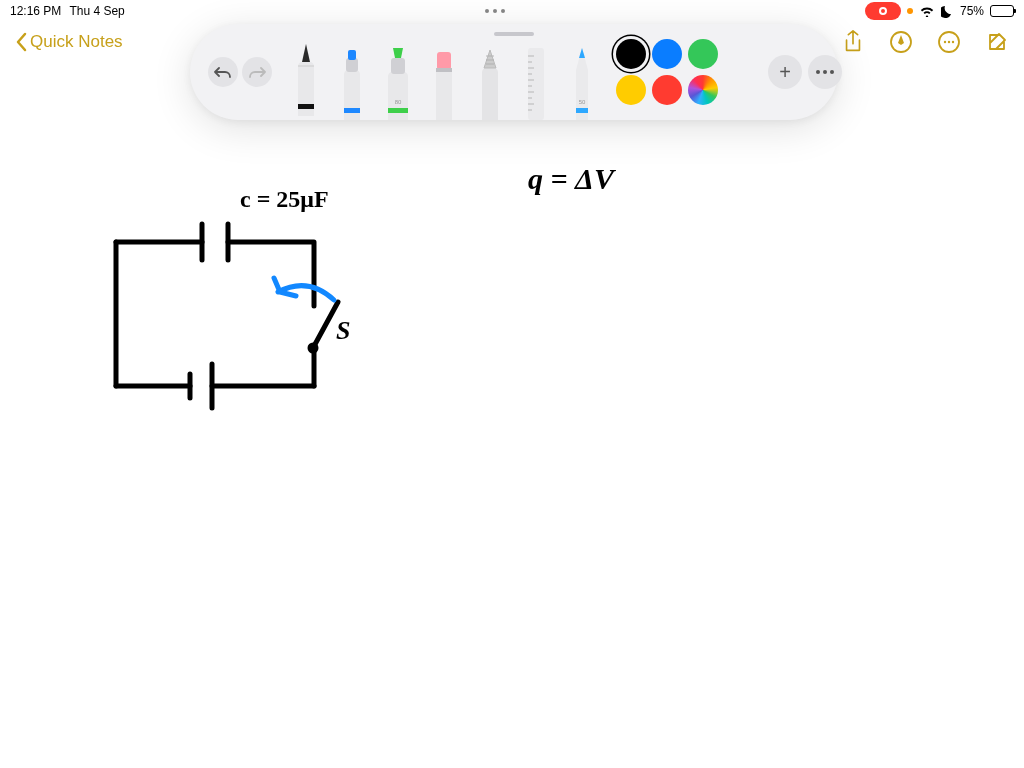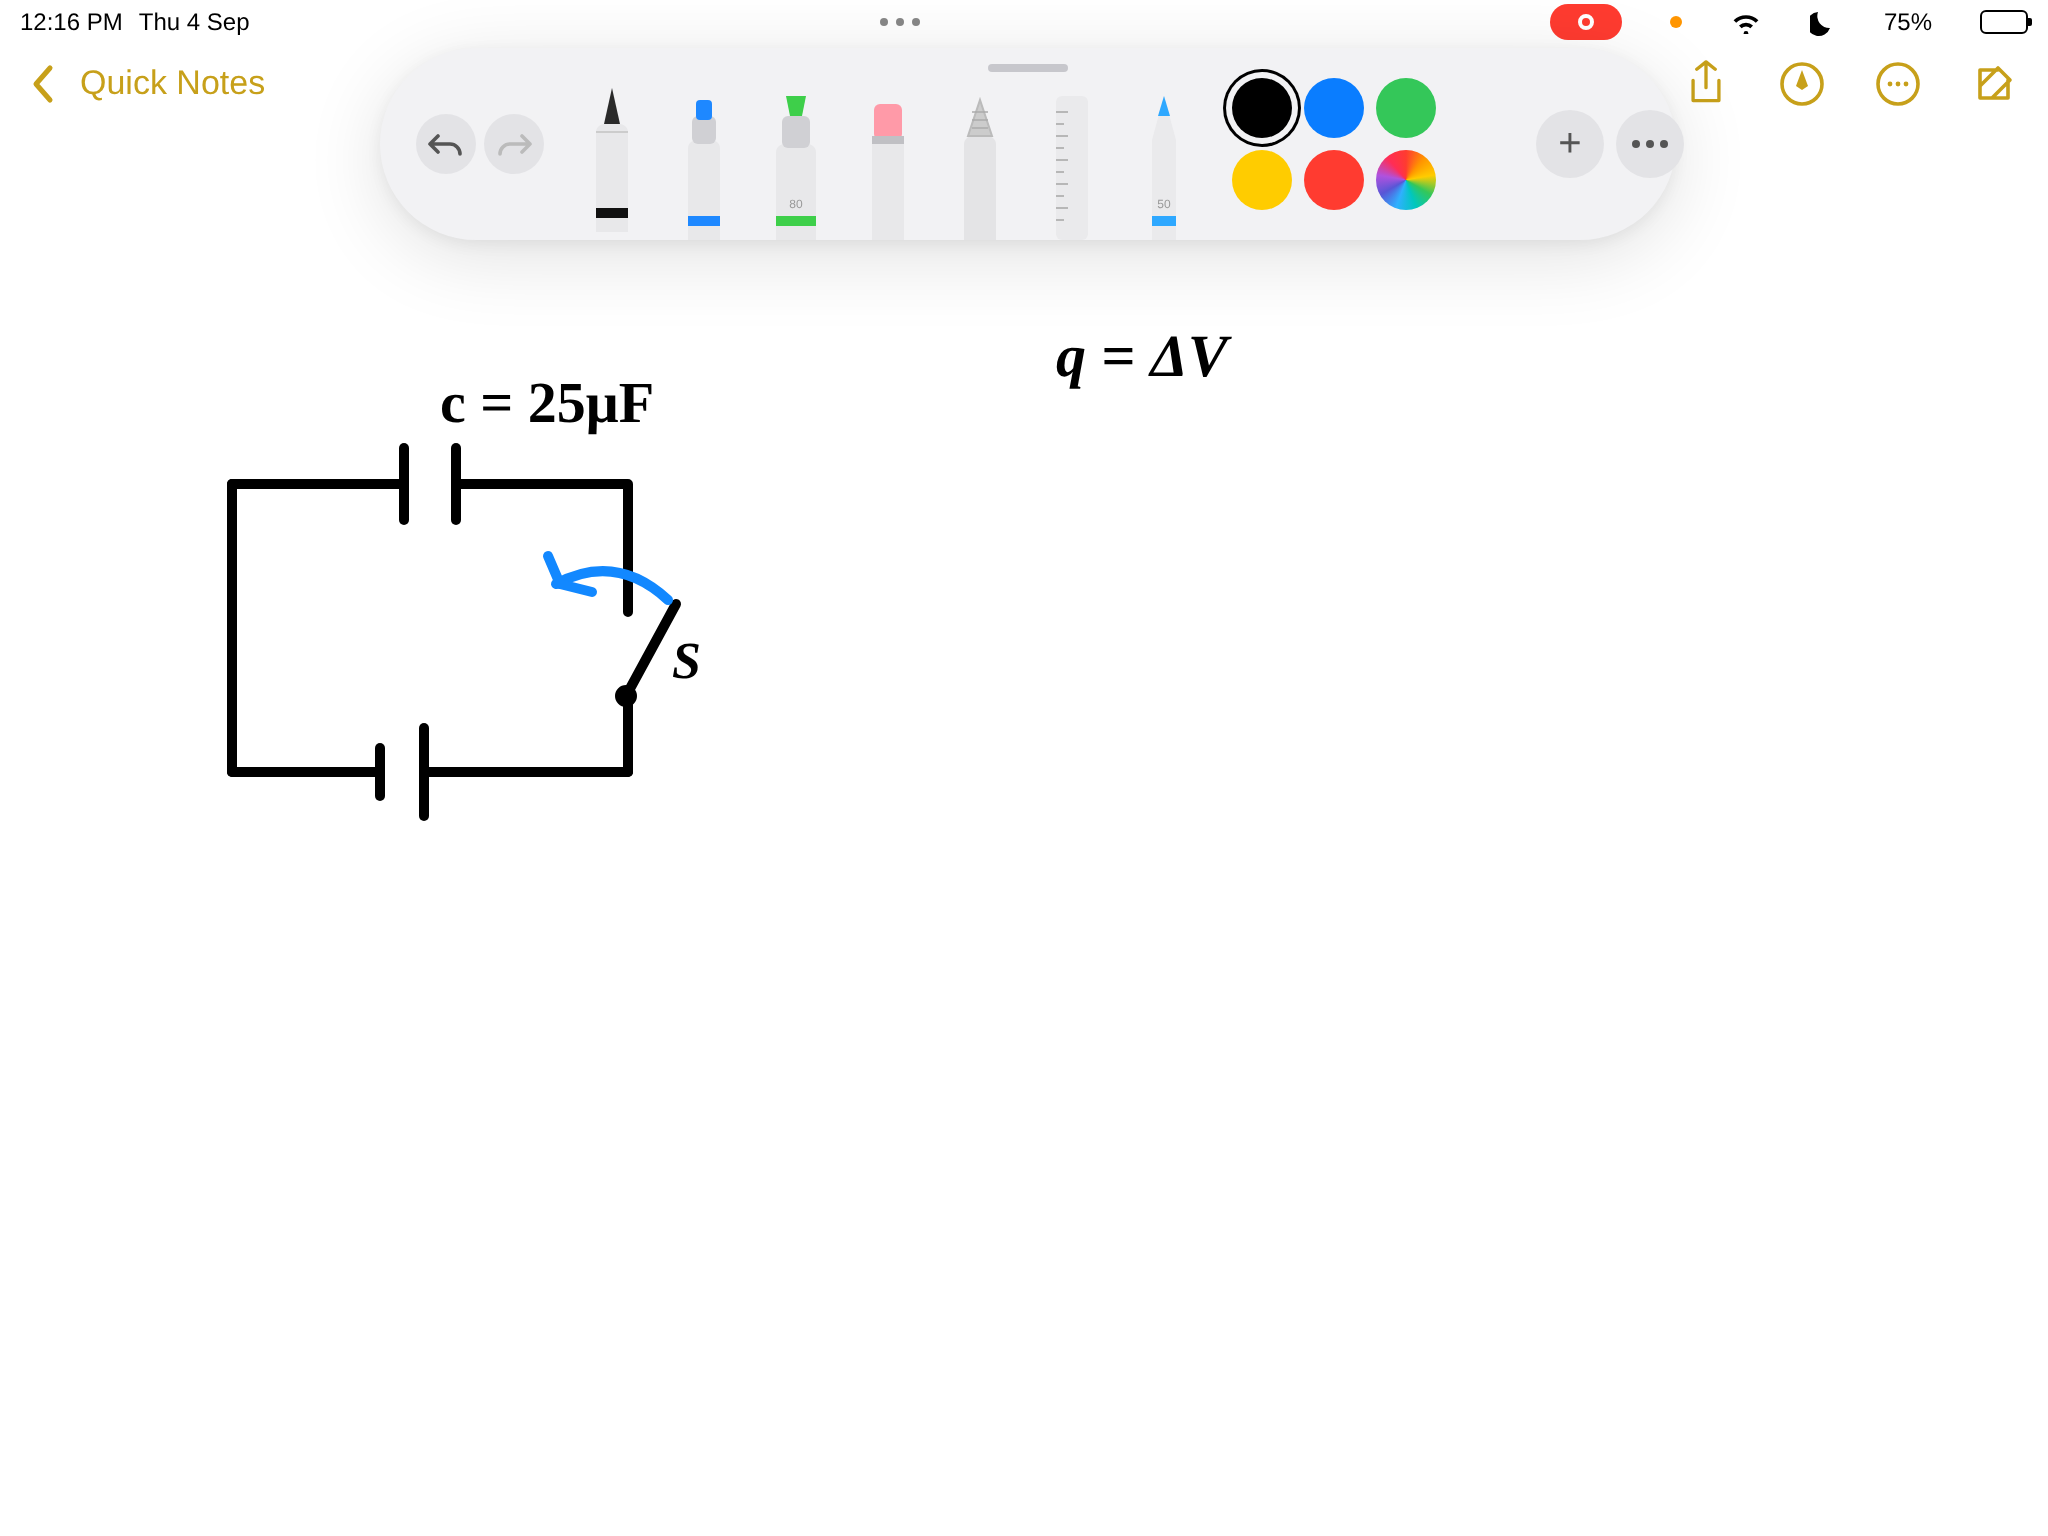--- a/index.html
+++ b/index.html
@@ -1,29 +1,29 @@
 <!DOCTYPE html>
 <html><head>
 <meta charset="utf-8">
 <style>
 *{margin:0;padding:0;box-sizing:border-box;-webkit-font-smoothing:antialiased}
 body{width:1024px;height:768px;background:#fff;font-family:-apple-system,BlinkMacSystemFont,"Helvetica Neue",sans-serif;overflow:hidden;position:relative}
 .status-bar{height:22px;display:flex;align-items:center;padding:0 10px;font-size:12px;color:#000;font-weight:500}
 .status-left{display:flex;gap:8px;align-items:flex-start}
 .status-center{flex:1;display:flex;justify-content:center;gap:4px}
 .status-center .dot{width:4px;height:4px;border-radius:50%;background:#888}
-.status-right{display:flex;gap:24px;align-items:center}
+.status-right{display:flex;gap:6px;align-items:center}
 .rec-pill{width:36px;height:18px;background:#ff3b30;border-radius:9px;display:flex;align-items:center;justify-content:center}
 .rec-dot{width:8px;height:8px;border-radius:50%;border:2px solid #fff}
 .orange-dot{width:6px;height:6px;border-radius:50%;background:#ff9500}
 .battery{width:24px;height:12px;border:1.5px solid #000;border-radius:3px;position:relative}
 .battery::after{content:'';position:absolute;right:-3px;top:3px;width:2px;height:4px;background:#000;border-radius:0 1px 1px 0}
 .battery-fill{height:100%;width:75%;background:#000;border-radius:1px}
 .nav-bar{height:40px;display:flex;align-items:center;padding:0 14px;gap:12px}
-.back{display:flex;align-items:center;color:#c7a01a;gap:12px;font-size:17px}
+.back{display:flex;align-items:center;color:#c7a01a;gap:2px;font-size:17px}
 .back svg{width:14px;height:20px}
 .nav-spacer{flex:1}
 .nav-icon{width:26px;height:26px;display:flex;align-items:center;justify-content:center;color:#c7a01a}
 .toolbar-wrap{position:absolute;top:24px;left:190px;width:648px;height:96px;background:#f2f2f4;border-radius:48px;box-shadow:0 8px 40px rgba(0,0,0,0.12),0 2px 8px rgba(0,0,0,0.06);display:flex;align-items:center;padding:0 18px;gap:6px}
 .grabber{position:absolute;top:8px;left:50%;transform:translateX(-50%);width:40px;height:4px;background:#c7c7cc;border-radius:2px}
 .undo-redo{display:flex;gap:4px;margin-right:6px}
 .ur-btn{width:30px;height:30px;border-radius:15px;background:#e3e3e6;display:flex;align-items:center;justify-content:center;color:#555}
 .ur-btn.disabled{color:#bbb}
 .tools{display:flex;align-items:flex-end;gap:2px;height:100%}
 .tool{width:44px;height:88px;position:relative;display:flex;align-items:flex-end;justify-content:center;cursor:pointer}
@@ -241,16 +241,16 @@
 
       <path d="M86 172 H 12"></path>
     </g>
 
     <g stroke="#1288ff" stroke-width="5" fill="none" stroke-linecap="round" stroke-linejoin="round">
       <path d="M230 86 Q 204 62 174 78"></path>
       <path d="M176 78 L 170 64 M176 78 L 192 82"></path>
     </g>
   </svg>
 
-  <div class="handwritten" style="left:220px;top:56px;font-size:29px">c = 25μF</div>
+  <div class="handwritten" style="left:240px;top:56px;font-size:24px">c = 25μF</div>
   <div class="handwritten" style="left:528px;top:32px;font-size:30px;font-style:italic">q = ΔV</div>
   <div class="handwritten" style="left:336px;top:186px;font-size:26px;font-style:italic">S</div>
 </div>
 
 </body></html>

